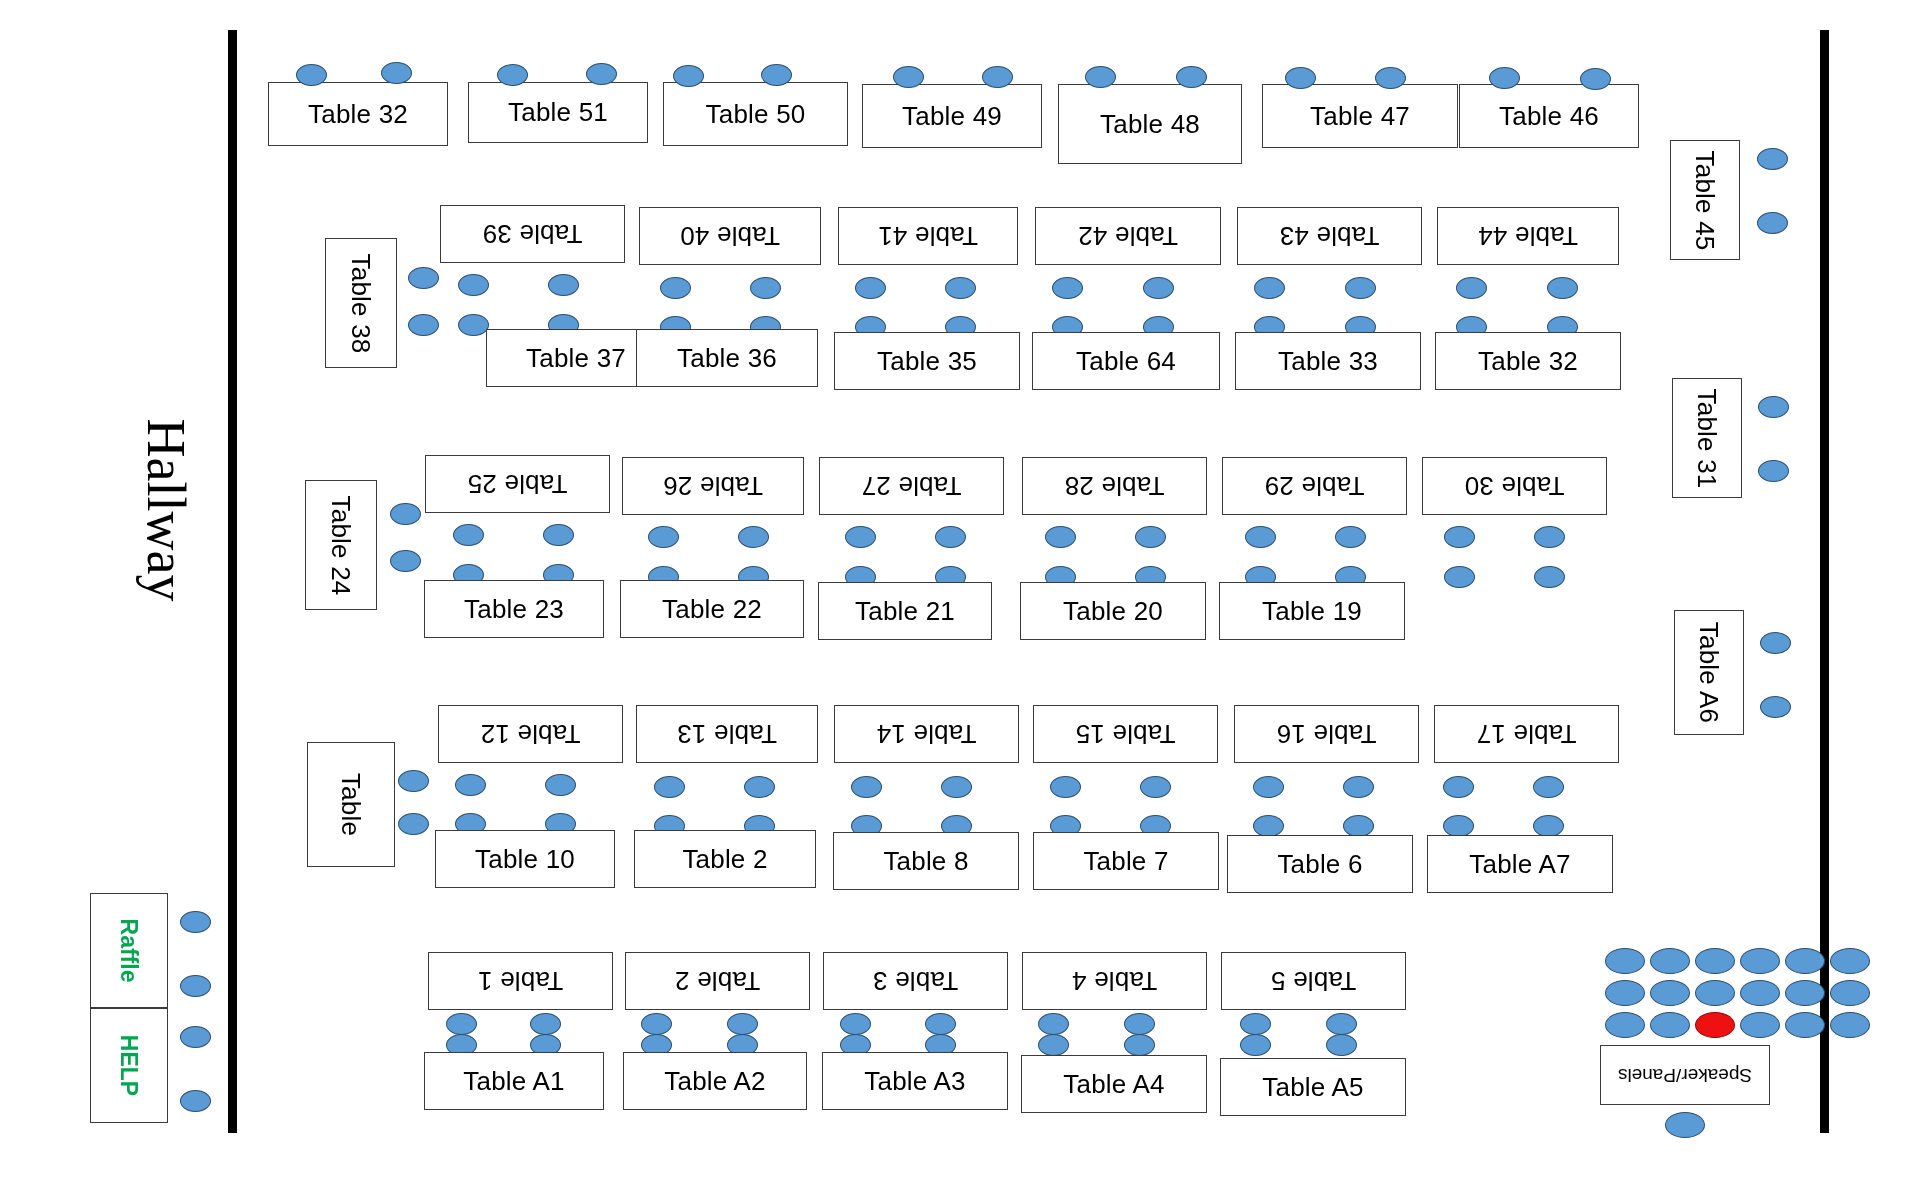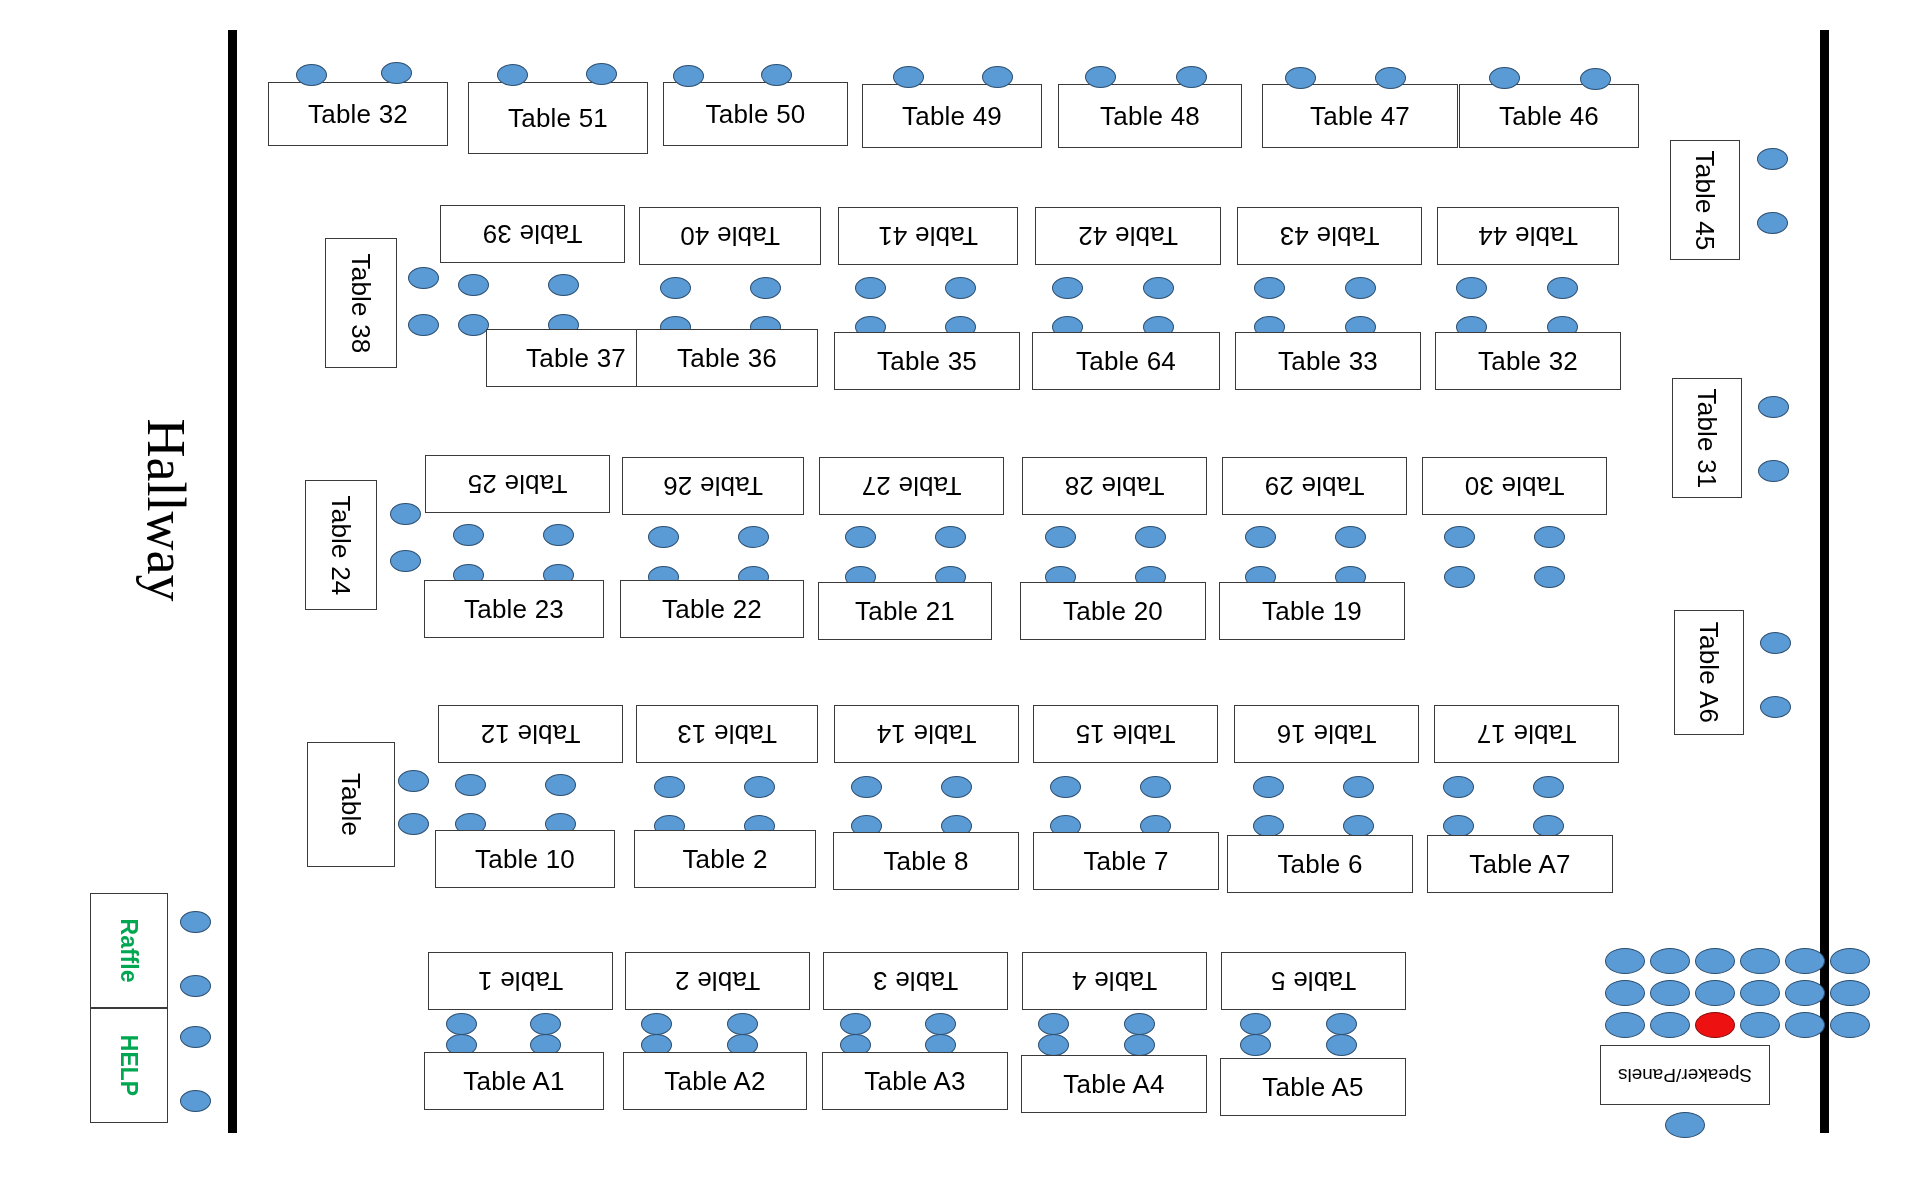--- a/index.html
+++ b/index.html
@@ -121,39 +121,39 @@
   <div id="hallway-label">
     <span class="lbl">Hallway</span>
   </div>
 
   <div class="table-box" style="left:268px;top:82px;width:180px;height:64px;">
     <span class="lbl">Table 32</span>
   </div>
   <div class="chair" style="left:296px;top:64px;"></div>
   <div class="chair" style="left:381px;top:62px;"></div>
 
-  <div class="table-box" style="left:468px;top:82px;width:180px;height:72px;">
+  <div class="table-box" style="left:468px;top:82px;width:180px;height:61px;">
     <span class="lbl">Table 51</span>
   </div>
   <div class="chair" style="left:497px;top:64px;"></div>
   <div class="chair" style="left:586px;top:63px;"></div>
 
   <div class="table-box" style="left:663px;top:82px;width:185px;height:64px;">
     <span class="lbl">Table 50</span>
   </div>
   <div class="chair" style="left:673px;top:65px;"></div>
   <div class="chair" style="left:761px;top:64px;"></div>
 
   <div class="table-box" style="left:862px;top:84px;width:180px;height:64px;">
     <span class="lbl">Table 49</span>
   </div>
   <div class="chair" style="left:893px;top:66px;"></div>
   <div class="chair" style="left:982px;top:66px;"></div>
 
-  <div class="table-box" style="left:1058px;top:84px;width:184px;height:64px;">
+  <div class="table-box" style="left:1058px;top:84px;width:184px;height:80px;">
     <span class="lbl">Table 48</span>
   </div>
   <div class="chair" style="left:1085px;top:66px;"></div>
   <div class="chair" style="left:1176px;top:66px;"></div>
 
   <div class="table-box" style="left:1262px;top:84px;width:196px;height:64px;">
     <span class="lbl">Table 47</span>
   </div>
   <div class="chair" style="left:1285px;top:67px;"></div>
   <div class="chair" style="left:1375px;top:67px;"></div>

